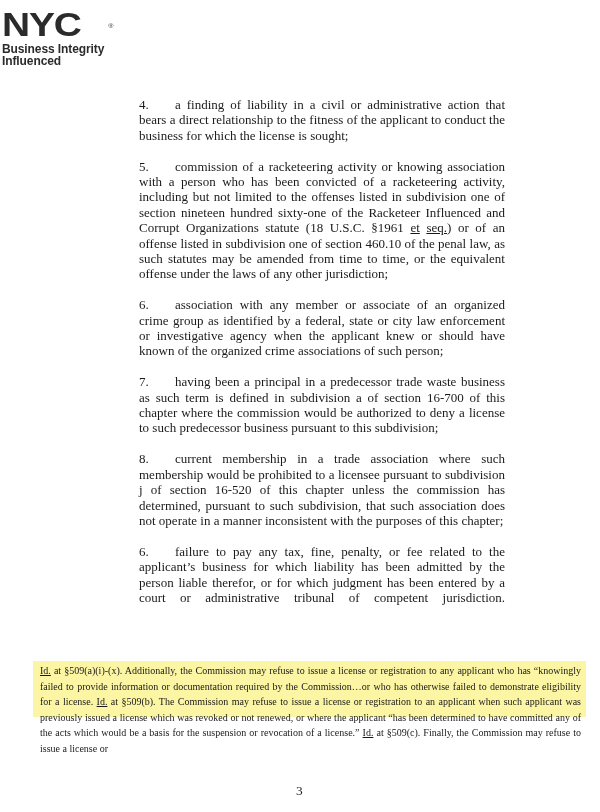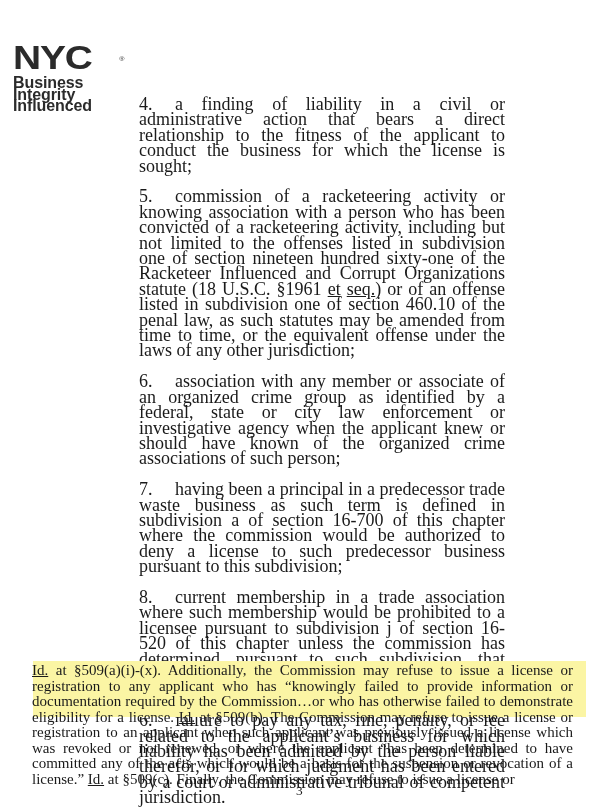--- a/index.html
+++ b/index.html
@@ -10,24 +10,23 @@
     body {
       width: 600px;
       height: 812px;
       position: relative;
       overflow: hidden;
       font-family: "Liberation Serif", "DejaVu Serif", serif;
       color: #1a1a1a;
     }
     .logo {
       position: absolute;
-      left: 13px;
+      left: 2px;
       top: 10px;
       width: 130px;
-      margin-top: 33px;
     }
     .logo-mark {
       font-family: "Liberation Sans", "DejaVu Sans", sans-serif;
       font-weight: 900;
       font-size: 33px;
       line-height: 30px;
       letter-spacing: -1px;
       color: #2b2b2b;
       height: 30px;
       transform: scaleX(1.18);
@@ -37,54 +36,54 @@
     .logo-mark .reg {
       font-size: 6px;
       position: absolute;
       top: 1px;
       left: 90px;
       font-weight: normal;
     }
     .logo-text {
       font-family: "Liberation Sans", "DejaVu Sans", sans-serif;
       font-weight: bold;
-      font-size: 16px;
+      font-size: 12px;
       line-height: 11.5px;
       color: #2b2b2b;
       margin-top: 4px;
       letter-spacing: -0.1px;
     }
     .items {
       position: absolute;
       left: 139px;
       top: 97px;
       width: 366px;
     }
     .item {
-      font-size: 18px;
+      font-size: 13px;
       line-height: 15.4px;
       text-align: justify;
       margin-bottom: 15.4px;
       hyphens: none;
     }
     .item .num {
       display: inline-block;
       width: 36px;
     }
     .item.last {
       text-align-last: justify;
       margin-bottom: 0;
     }
     u { text-decoration: underline; }
     .body-para {
       position: absolute;
-      left: 32px;
+      left: 40px;
       top: 663px;
       width: 541px;
-      font-size: 15px;
+      font-size: 10px;
       line-height: 15.5px;
       text-align: justify;
     }
     .highlight {
       position: absolute;
       left: 33px;
       top: 661px;
       width: 553px;
       height: 56px;
       background: #fbf5a4;

